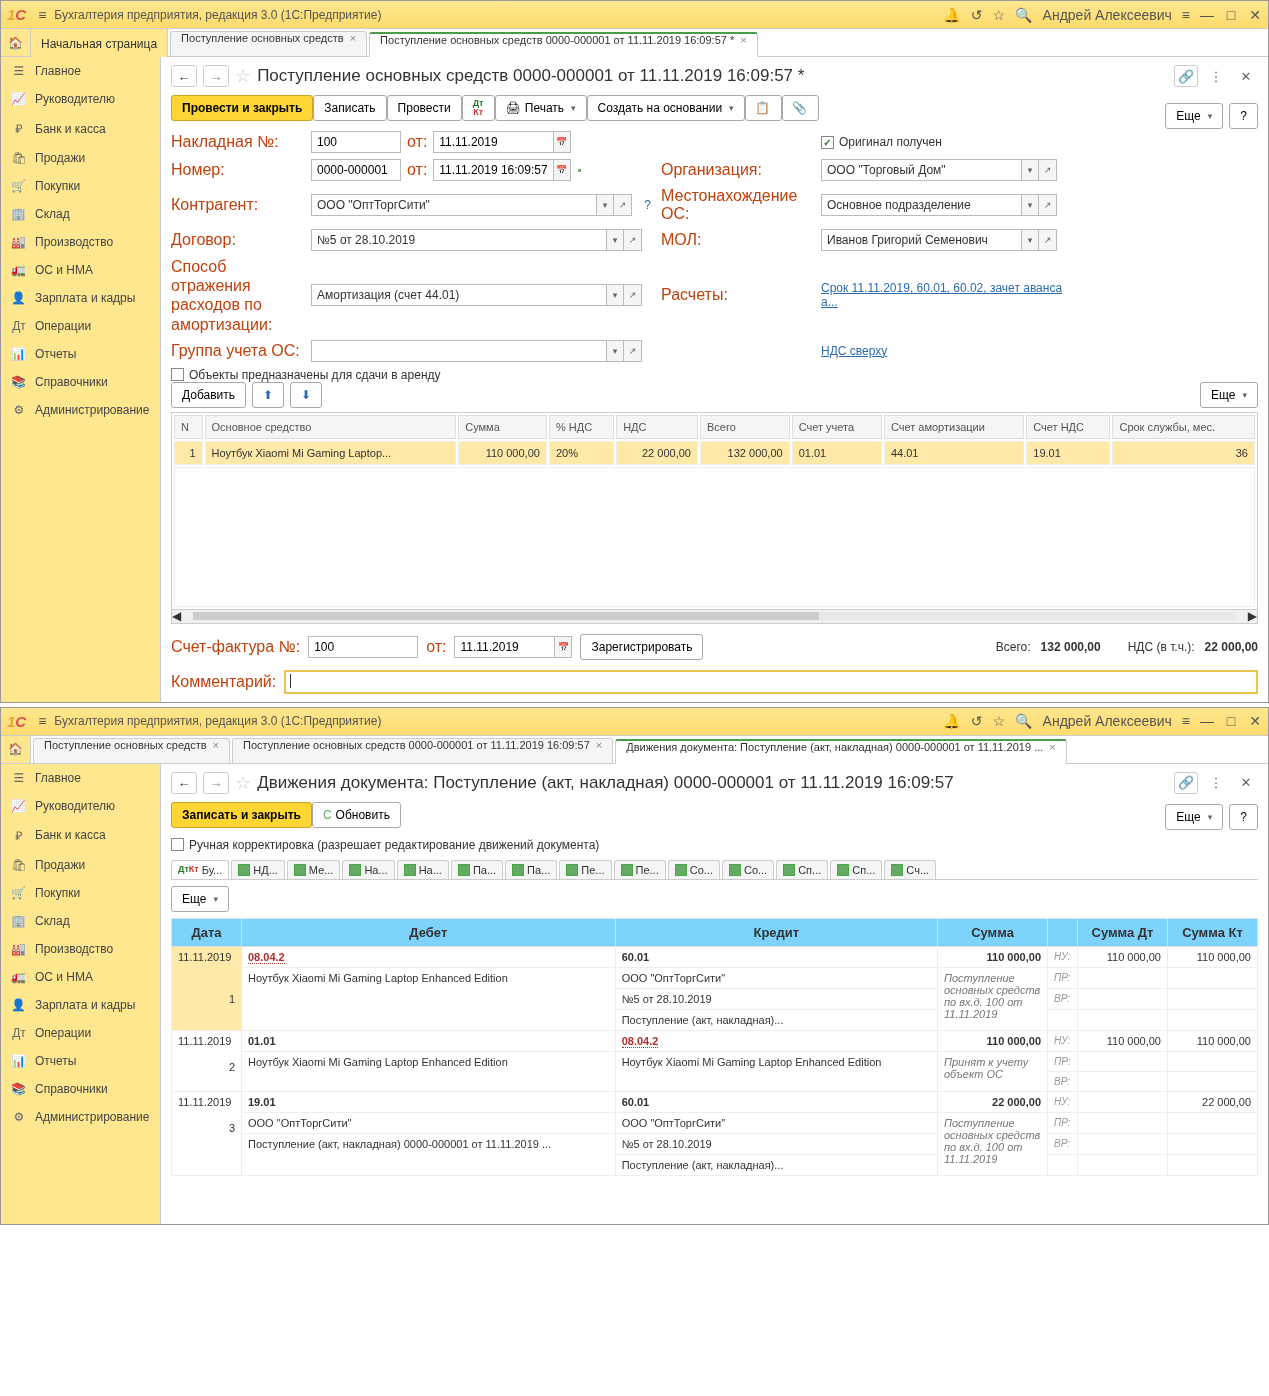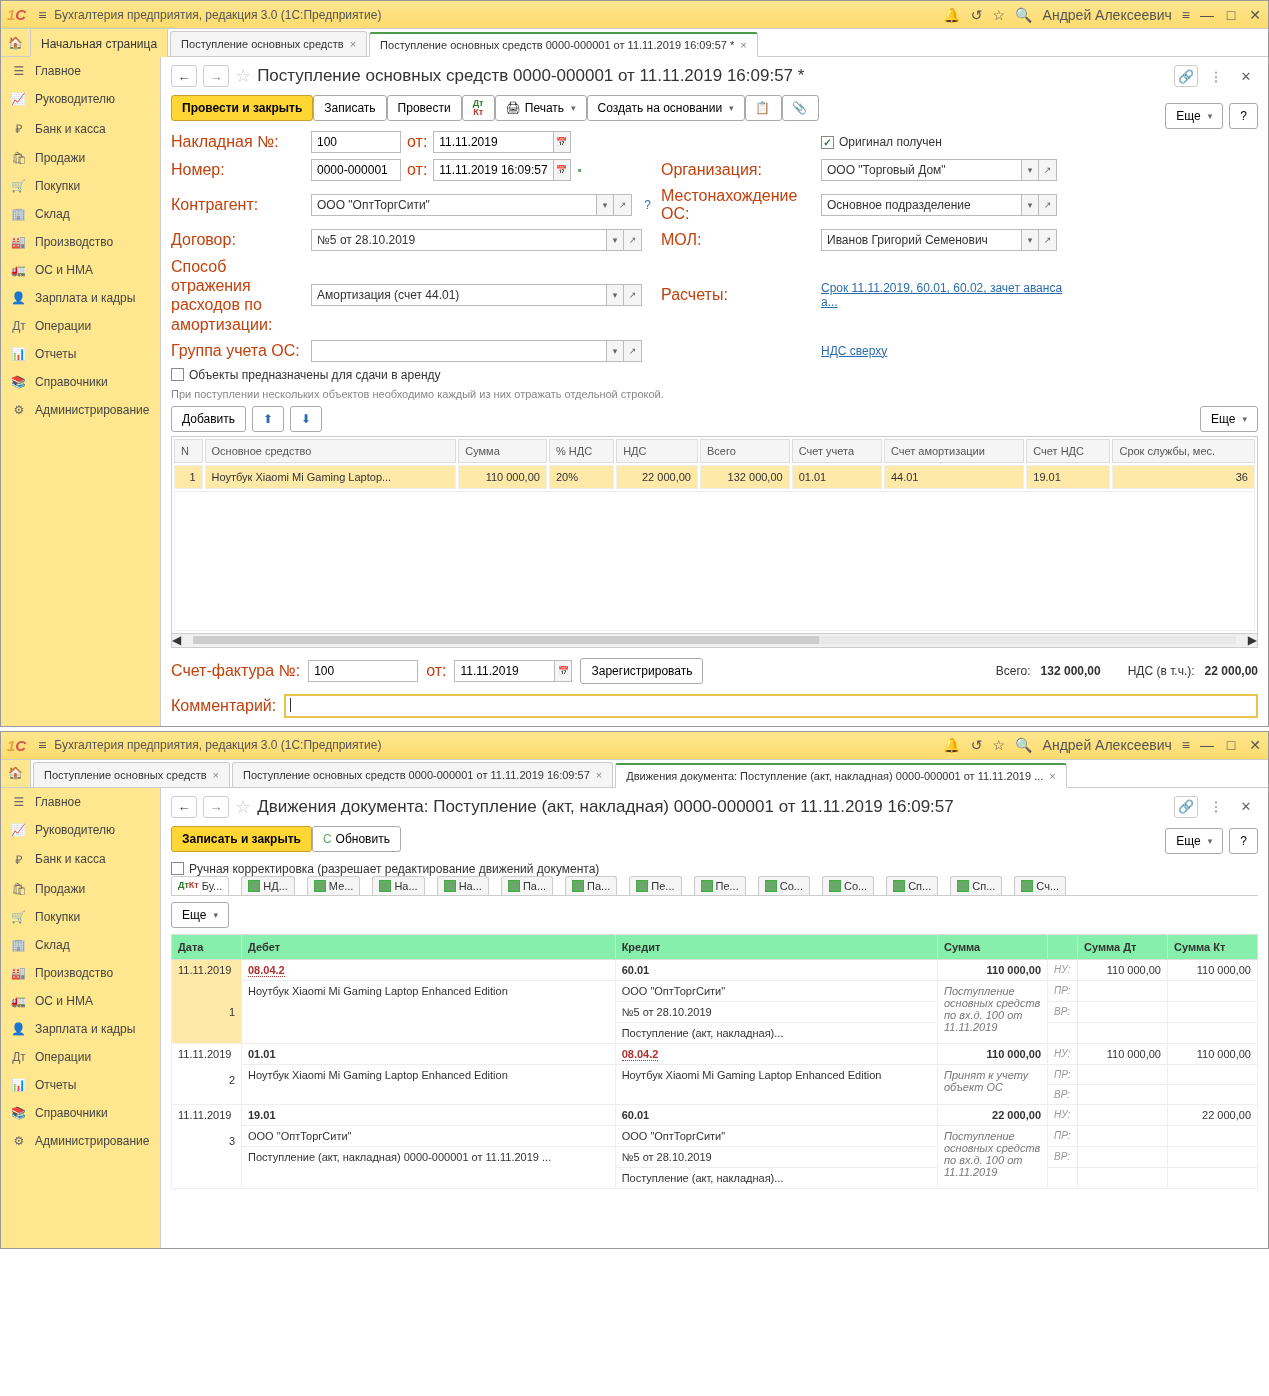--- a/index.html
+++ b/index.html
@@ -10,21 +10,21 @@
 .logo b{color:#d9534f}
 .hamburger{margin:0 8px;cursor:pointer;font-size:14px;color:#555}
 .titlebar-text{flex:1;color:#555;font-size:12px}
 .titlebar-icons{display:flex;gap:10px;align-items:center;color:#555}
 .titlebar-icons span{cursor:pointer;font-size:14px}
 .user{font-size:12px}
 .winbtn{display:inline-block;width:14px;text-align:center;cursor:pointer}
 .tabbar{background:#fff;height:28px;display:flex;align-items:stretch;border-bottom:1px solid #ccc}
 .hometab{width:30px;display:flex;align-items:center;justify-content:center;border-right:1px solid #ccc;background:#ffe78f}
 .starttab{padding:15px 10px;display:flex;align-items:center;background:#ffe78f;border-right:1px solid #ccc}
-.tab{padding:0 10px;display:flex;align-items:center;gap:6px;border:1px solid #ccc;border-bottom:none;margin-top:2px;margin-left:2px;border-radius:3px 3px 0 0;background:#f5f5f5;cursor:pointer;font-size:11px}
+.tab{padding:0 10px;display:flex;align-items:flex-start;gap:6px;border:1px solid #ccc;border-bottom:none;margin-top:2px;margin-left:2px;border-radius:3px 3px 0 0;background:#f5f5f5;cursor:pointer;font-size:11px}
 .tab.active{background:#fff;border-bottom:1px solid #fff;position:relative;top:1px}
 .tab.active-green{border-top:2px solid #4a9b4a}
 .tab .x{color:#888;font-size:11px}
 .body{display:flex;min-height:580px}
 .sidebar{width:160px;background:#ffe78f;border-right:1px solid #ccc}
 .sideitem{padding:7px 10px;display:flex;align-items:center;gap:8px;cursor:pointer;color:#444;font-size:12px}
 .sideicon{width:16px;text-align:center;color:#666;font-size:12px}
 .main{flex:1;padding:8px 10px;background:#fff;position:relative}
 .doc-header{display:flex;align-items:center;gap:6px;margin-bottom:8px}
 .navbtn{border:1px solid #ccc;background:#fff;width:26px;height:22px;border-radius:3px;cursor:pointer;display:flex;align-items:center;justify-content:center;font-size:13px;color:#888}
@@ -62,26 +62,26 @@
 .grid .num{text-align:right}
 .scrollbar{height:14px;background:#f0f0f0;border:1px solid #ccc;border-top:none;display:flex;align-items:center}
 .scrollbar .track{flex:1;height:8px;background:#e8e8e8;margin:0 12px;position:relative}
 .scrollbar .thumb{position:absolute;left:0;width:60%;height:100%;background:#ccc}
 .footer{display:flex;gap:8px;align-items:center;margin-top:10px}
 .footer .totals{margin-left:auto;display:flex;gap:27px;font-size:12px}
 .comment-inp{border:2px solid #e8c34d;height:24px;flex:1;padding:2px 4px;background:#fff}
 .comment-inp .cursor{border-left:1px solid #333;height:14px;display:inline-block}
 .right-col{position:absolute;right:10px;top:46px;display:flex;gap:6px}
 
-.mtabs{display:flex;gap:12px;border-bottom:1px solid #ccc;}
+.mtabs{display:flex;gap:2px;border-bottom:1px solid #ccc;margin-top:8px}
 .mtab{border:1px solid #ccc;border-bottom:none;padding:3px 6px;border-radius:3px 3px 0 0;background:#f5f5f5;display:flex;align-items:center;gap:3px;font-size:11px;cursor:pointer;max-width:62px;overflow:hidden;white-space:nowrap}
 .mtab.active{background:#fff}
 .gicon{width:12px;height:12px;background:#6a6;border:1px solid #4a4;display:inline-block}
 .mgrid{border:1px solid #ccc;width:100%;font-size:11px;border-collapse:collapse;margin-top:30px}
-.mgrid th{background:#86efac;border:1px solid #ddd;padding:6px;text-align:left;font-weight:bold;font-size:11px}
+.mgrid th{background:#7dd3fc;border:1px solid #ddd;padding:6px;text-align:center;font-weight:bold;font-size:13px}
 .mgrid td{border:1px solid #eee;padding:4px 6px;vertical-align:top}
 .mgrid .hl{background:#ffe9a8}
 .mgrid .b{font-weight:bold}
 .mgrid .acct{color:#b03030;border-bottom:1px dotted #b03030}
 .mgrid .num{text-align:right}
 .mgrid .it{font-style:italic;color:#777}
 .mgrid .sl{color:#999;font-style:italic;font-size:10px}
 .more-wrap{text-align:right;margin:6px 0}
 </style>
 </head>
@@ -293,21 +293,20 @@
             <span class="inpbtn">↗</span>
           </div>
       <span></span>
       <span class="link">НДС сверху</span>
     </div>
 
     <div class="chk mt6">
           <span class="chkbox"></span>
           <span>Объекты предназначены для сдачи в аренду</span>
         </div>
-    <div class="hint">При поступлении нескольких объектов необходимо каждый из них отражать отдельной строкой.</div>
 
     <div class="tablebar">
       <button class="btn">Добавить</button>
       <button class="btn" style="color:#2b6cb0">⬆</button>
       <button class="btn" style="color:#2b6cb0">⬇</button>
       <button class="btn dd" style="margin-left:auto">Еще</button>
     </div>
 
     <table class="grid">
       <tbody>

